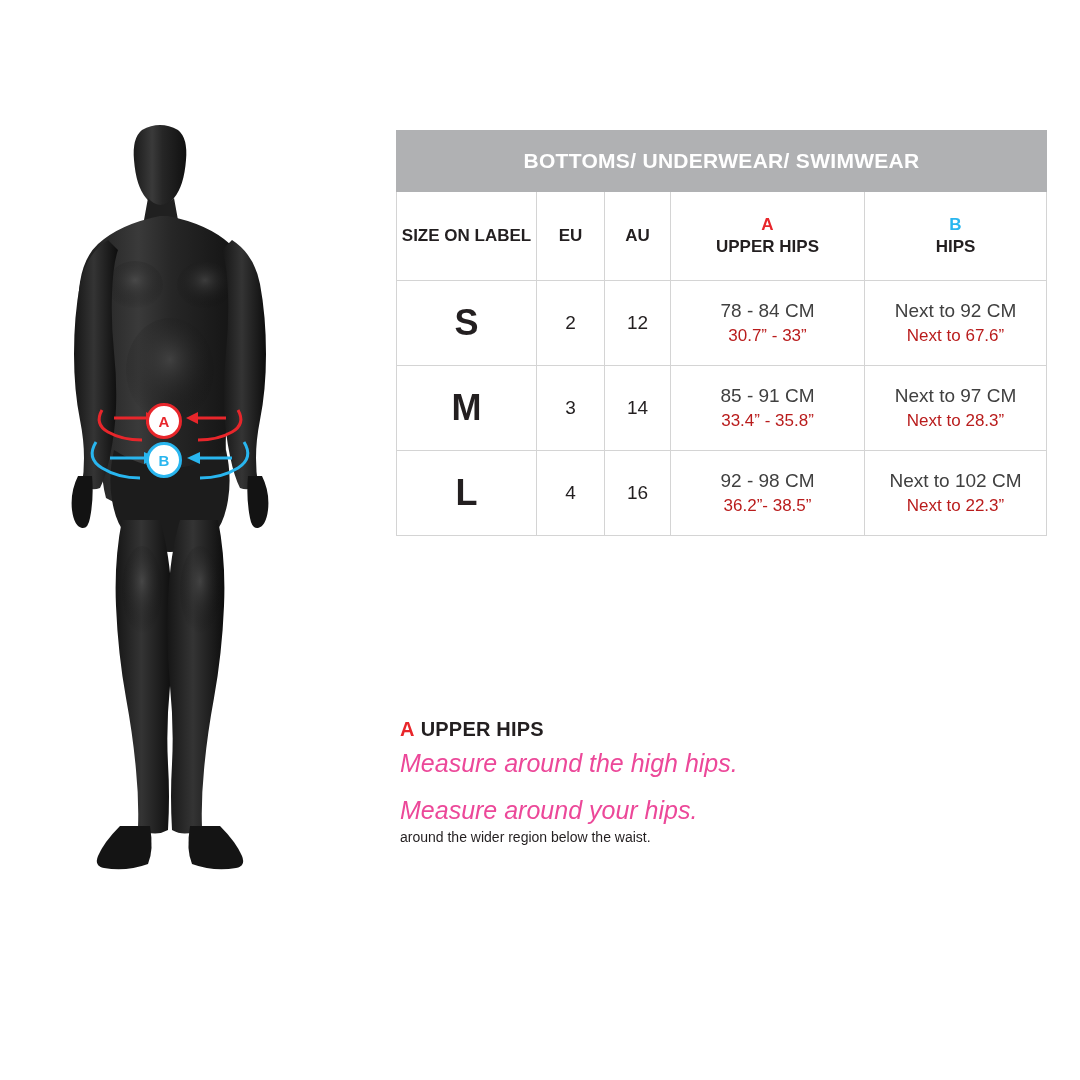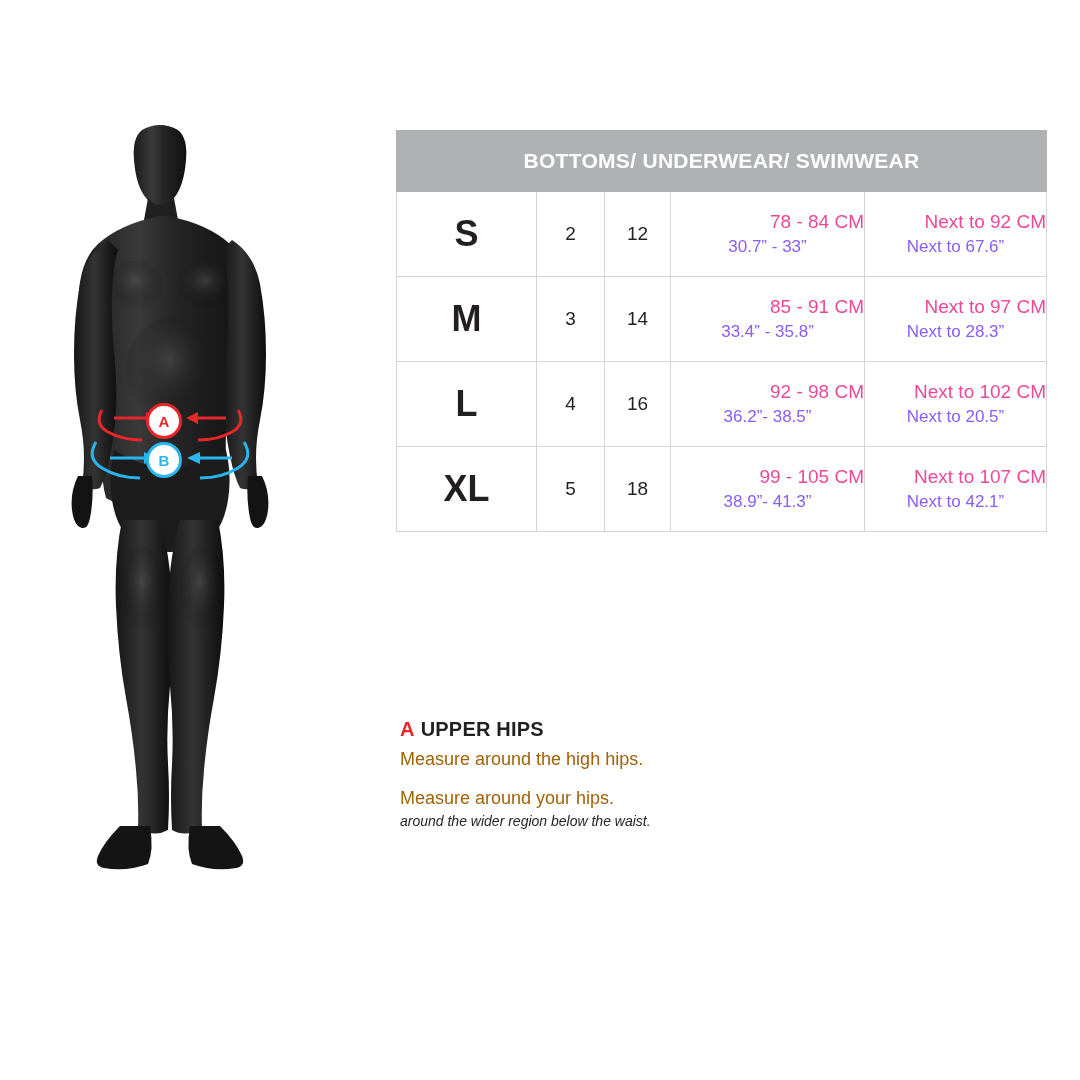--- a/index.html
+++ b/index.html
@@ -94,27 +94,26 @@
   .sz-m   { font-size: 36px; }
   .sz-l   { font-size: 36px; }
   .sz-xl  { font-size: 36px; }
   .sz-xxl { font-size: 36px; }
   .num {
     font-size: 19px;
     color: #231f20;
   }
   .cm {
     font-size: 19px;
-    color: #ec4899;
+    color: #404040;
     line-height: 1.45;
-    text-align: right;
   }
   .inch {
     font-size: 17px;
-    color: #8b5cf6;
+    color: #b91c1c;
     line-height: 1.45;
   }
 
   
   #legend {
     position: absolute;
     left: 4px;
     top: 718px;
     width: 640px;
   }
@@ -122,27 +121,27 @@
   .legend-head {
     font-size: 20px;
     font-weight: bold;
     color: #231f20;
     letter-spacing: .2px;
   }
   .legend-head .letter { margin-right: 6px; }
   .letter-a { color: #e8262b; }
   .letter-b { color: #29b6ef; }
   .legend-desc {
-    font-size: 18px;
-    color: #a16207;
+    font-size: 25px;
+    color: #ec4899;
     margin-top: 8px;
+    font-style: italic;
   }
   .legend-sub {
     font-size: 14px;
-    font-style: italic;
     color: #231f20;
     margin-top: 4px;
   }
 
   
   .fig-marker {
     position: absolute;
     width: 30px;
     height: 30px;
     border-radius: 50%;
@@ -255,20 +254,33 @@
       <col class="col-size">
         <col class="col-eu">
         <col class="col-au">
       <col class="col-up">
         <col class="col-hip">
     </colgroup>
     <thead>
       <tr>
         <th class="tbl-title" colspan="5">BOTTOMS/ UNDERWEAR/ SWIMWEAR</th>
       </tr>
+      <tr>
+        <th class="hdr">SIZE ON LABEL</th>
+        <th class="hdr">EU</th>
+        <th class="hdr">AU</th>
+        <th class="hdr">
+          <span class="marker marker-a">A</span>
+          <span>UPPER HIPS</span>
+        </th>
+        <th class="hdr">
+          <span class="marker marker-b">B</span>
+          <span>HIPS</span>
+        </th>
+      </tr>
     </thead>
     <tbody>
       <tr class="row-cell">
         <td class="size-label sz-s">S</td>
         <td class="num">2</td>
         <td class="num">12</td>
         <td>
           <div class="cm">78 - 84 CM</div>
           <div class="inch">30.7” - 33”</div>
         </td>
@@ -293,34 +305,21 @@
       <tr class="row-cell">
         <td class="size-label sz-l">L</td>
         <td class="num">4</td>
         <td class="num">16</td>
         <td>
           <div class="cm">92 - 98 CM</div>
           <div class="inch">36.2”- 38.5”</div>
         </td>
         <td>
           <div class="cm">Next to 102 CM</div>
-          <div class="inch">Next to 20.5”</div>
-        </td>
-      </tr>
-      <tr class="row-cell">
-        <td class="size-label sz-xl">XL</td>
-        <td class="num">5</td>
-        <td class="num">18</td>
-        <td>
-          <div class="cm">99 - 105 CM</div>
-          <div class="inch">38.9”- 41.3”</div>
-        </td>
-        <td>
-          <div class="cm">Next to 107 CM</div>
-          <div class="inch">Next to 42.1”</div>
+          <div class="inch">Next to 22.3”</div>
         </td>
       </tr>
     </tbody>
   </table>
 
   <div id="legend">
     <div class="legend-block">
       <div class="legend-head">
         <span class="letter letter-a">A</span><span>UPPER HIPS</span>
       </div>

